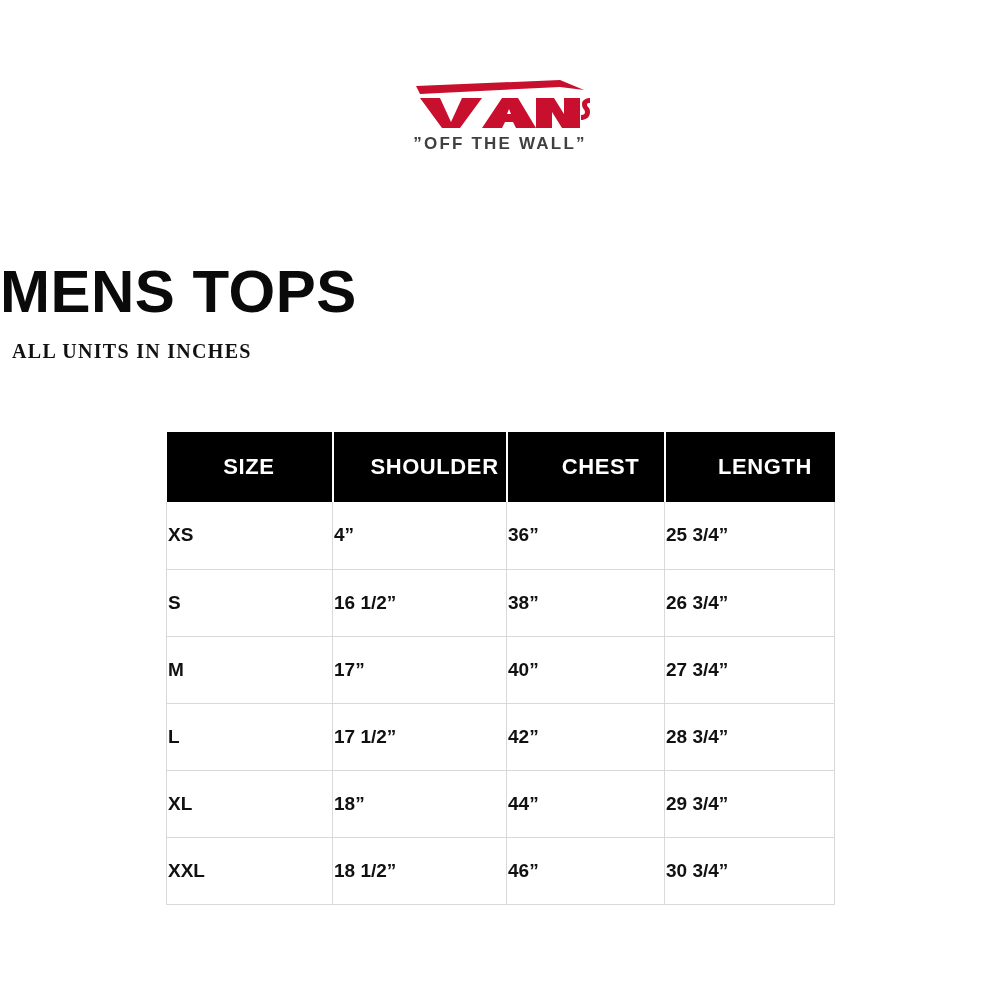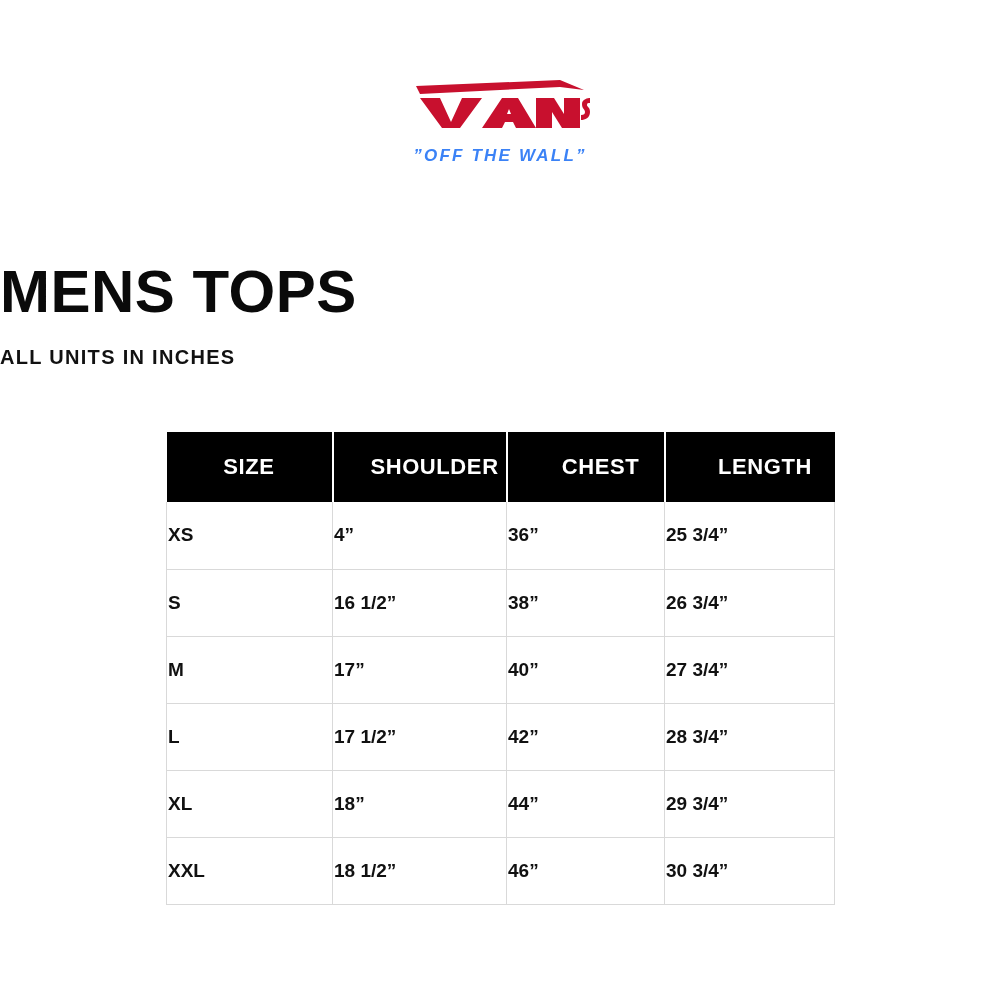--- a/index.html
+++ b/index.html
@@ -28,53 +28,53 @@
     text-align: center;
   }
   .brand-logo {
     position: relative;
     display: inline-block;
     width: 180px;
     height: 52px;
   }
   .brand-logo svg { display: block; }
   .brand-tagline {
-    margin-top: 12px;
+    margin-top: 0;
     font-family: "Liberation Sans", sans-serif;
     font-weight: bold;
     font-size: 17px;
     letter-spacing: 2.2px;
-    color: #3b82f6;
-    font-style: italic;
+    color: #404040;
   }
 
   
   .title-block {
     position: absolute;
     top: 262px;
     left: 0;
     width: 1000px;
     text-align: left;
   }
   .title {
     font-family: "Liberation Sans", sans-serif;
     font-weight: bold;
     font-size: 60px;
     line-height: 1.0;
     letter-spacing: 0.5px;
     color: #0a0a0a;
     margin: 0;
   }
   .subtitle {
-    margin-top: 24px;
-    font-family: Liberation Sans, sans-serif;
+    margin-top: 18px;
+    font-family: Liberation Serif, serif;
     font-weight: bold;
     font-size: 20px;
     letter-spacing: 1.3px;
     color: #111111;
+    padding-left: 12px;
   }
 
   
   .table-wrap {
     position: absolute;
     left: 166px;
     top: 432px;
     width: 668px;
   }
   table.size-table {

